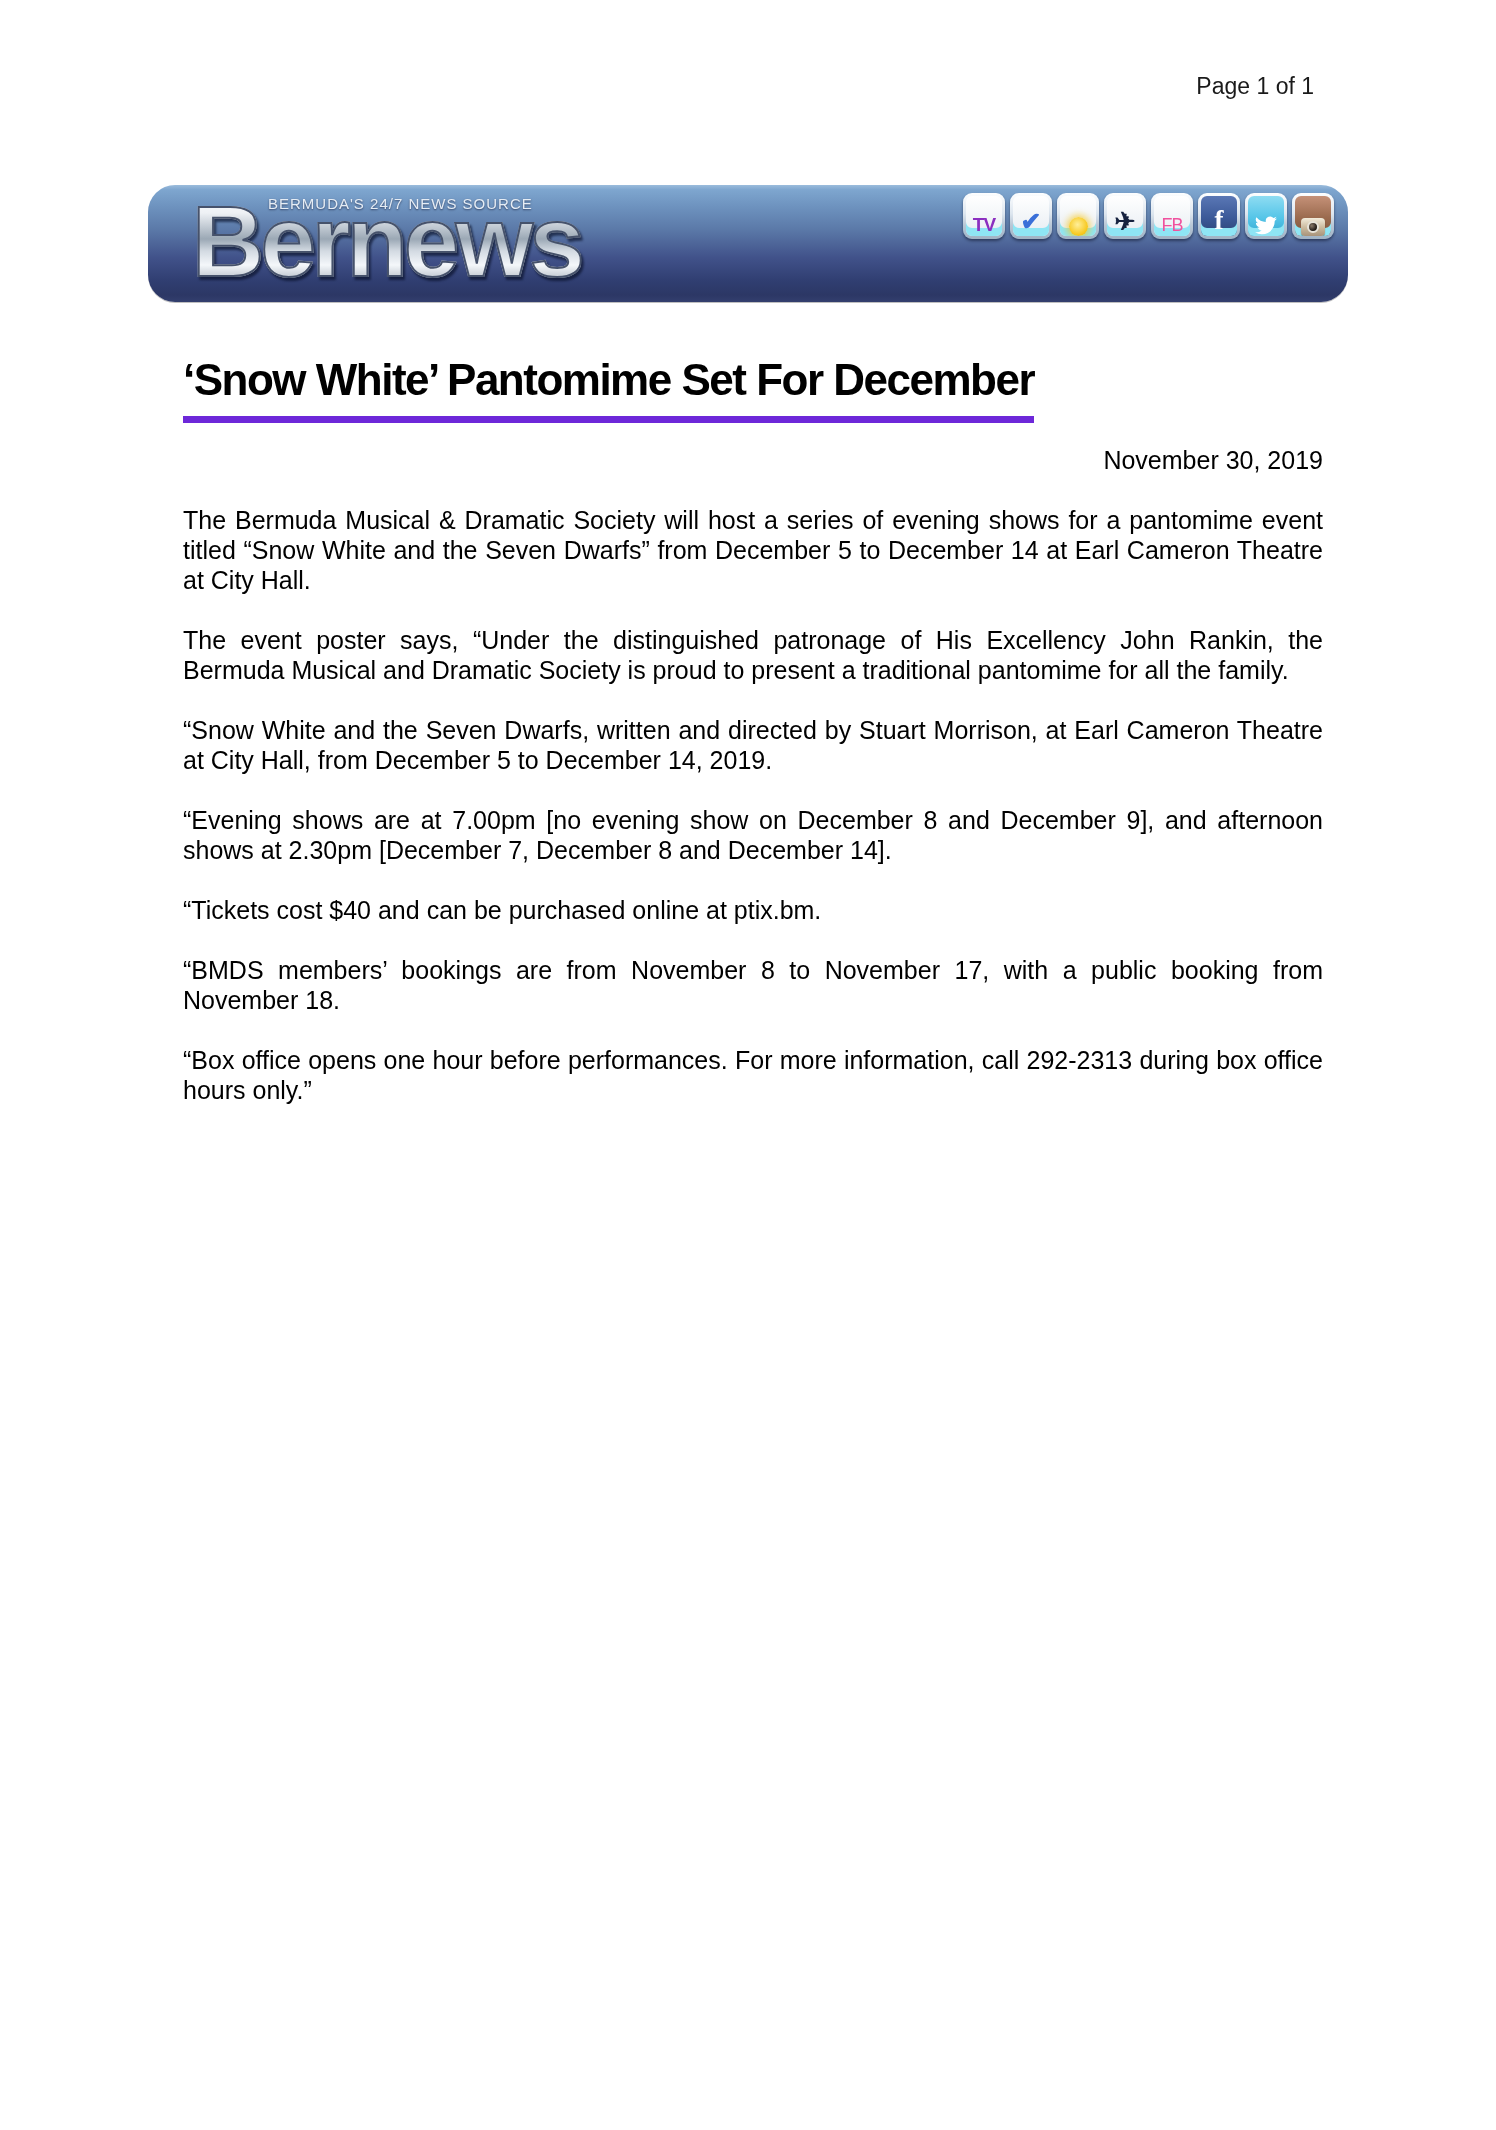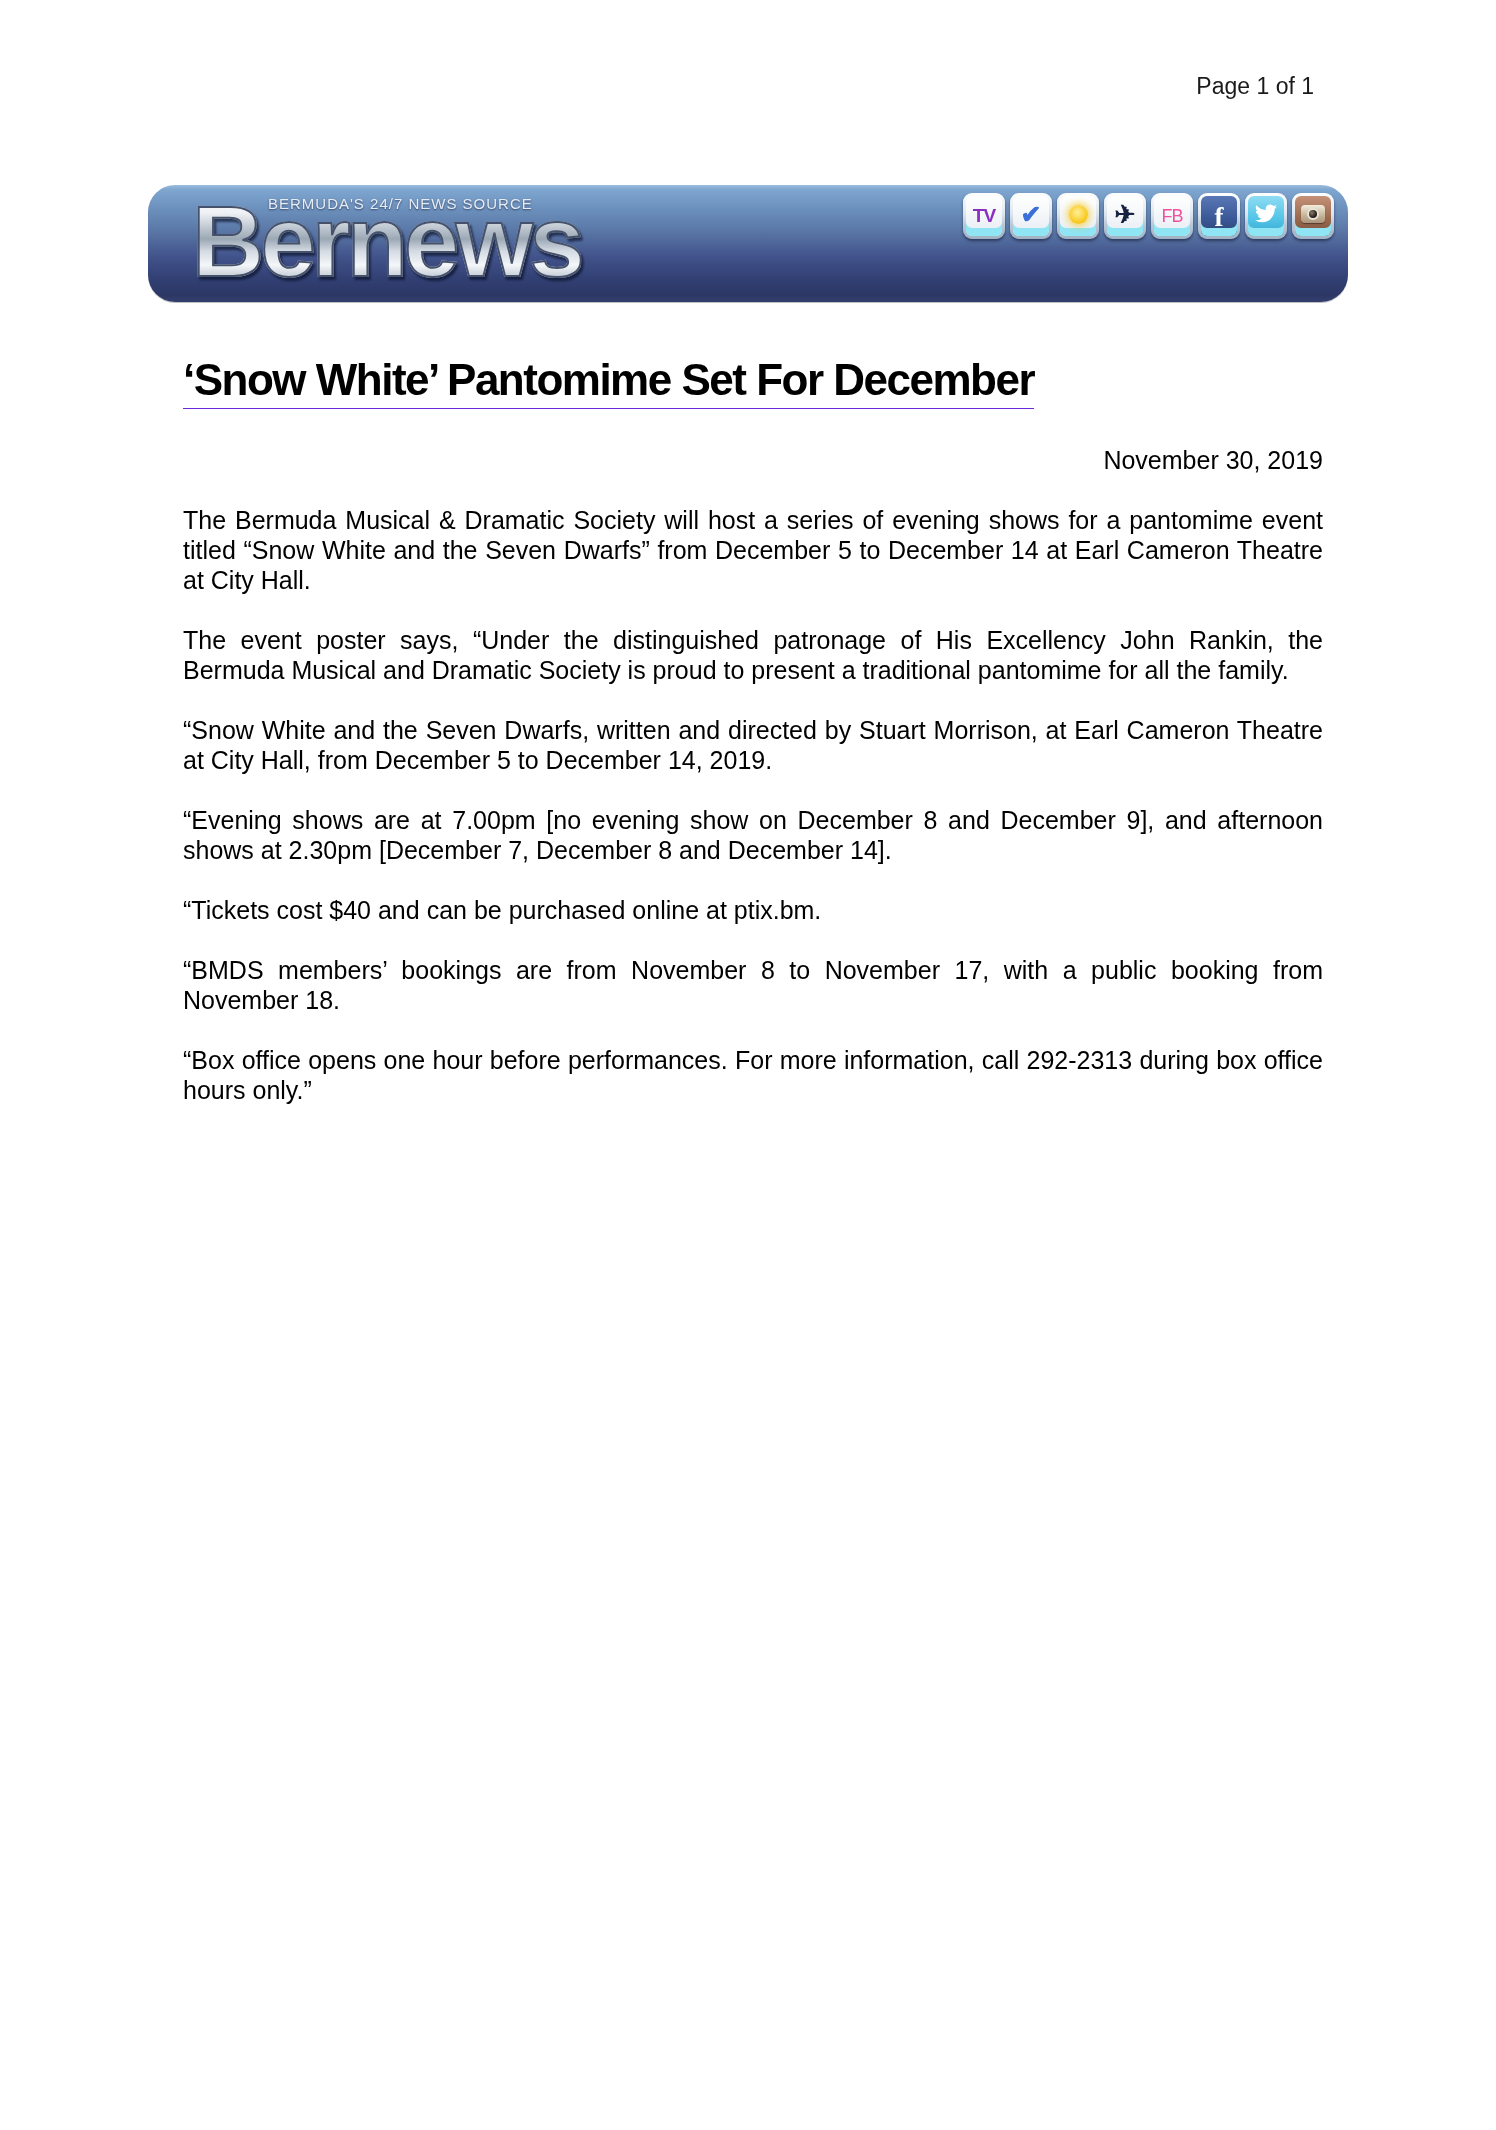--- a/index.html
+++ b/index.html
@@ -37,21 +37,21 @@
   }
   
   .icons{position:absolute;top:8px;right:14px;display:flex;gap:5px;}
   .sicon{
     width:42px;height:46px;border-radius:9px;box-sizing:border-box;padding:3px;
     background:linear-gradient(180deg,#fdfeff,#dde6ef 45%,#b9c7d6 70%,#9fb2c4);
     box-shadow:0 2px 3px rgba(0,0,20,.45);
   }
   .sicon-inner{
     width:100%;height:100%;border-radius:6px;
-    display:flex;align-items:center;justify-content:center;
+    display:flex;align-items:flex-end;justify-content:center;
     background:linear-gradient(180deg,#ffffff,#eef2f6 70%,#e4ecf2);
     box-shadow:inset 0 -8px 0 #8fe5f4;
     font-weight:bold;overflow:hidden;
   }
   .glyph-tv{font-size:19px;font-weight:800;color:#8b2fc0;letter-spacing:-1px;}
   .glyph-check{font-size:25px;color:#3a6fd8;margin-top:-4px;}
   .glyph-sun{width:19px;height:19px;border-radius:50%;margin-top:-4px;
     background:radial-gradient(circle at 45% 40%,#ffef9a,#f7c81e 65%,#eab308);
     box-shadow:0 0 7px 2px rgba(247,200,30,.75);}
   .glyph-plane{font-size:25px;color:#16223f;margin-top:-3px;}
@@ -68,21 +68,21 @@
     width:12px;height:12px;border-radius:50%;
     background:radial-gradient(circle at 35% 35%,#8a7a6a,#241d18 65%);
     border:2px solid #e8e4da;box-sizing:border-box;
   }
   
   .content{position:absolute;left:183px;top:356px;width:1140px;}
   h1{
     margin:0 0 42px 0;font-size:44px;font-weight:bold;letter-spacing:-1.5px;
     line-height:1.1;color:#000;
   }
-  h1 .underlined{border-bottom:1px solid #6d28d9;padding-bottom:4px;}
+  h1 .underlined{border-bottom:7px solid #6d28d9;padding-bottom:12px;}
   .date{font-size:25px;margin:0 0 30px 0;text-align:right;}
   .content p{
     font-size:25px;line-height:30px;margin:0 0 30px 0;
     text-align:justify;color:#000;
   }
 </style>
 </head>
 <body>
 
 <div class="page-indicator">Page 1 of 1</div>

